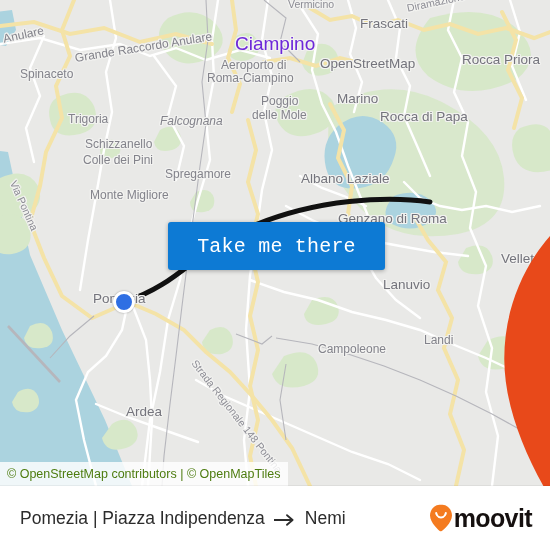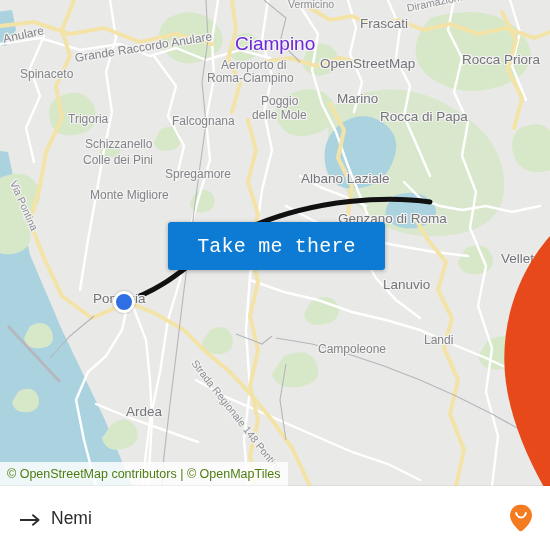--- a/index.html
+++ b/index.html
@@ -205,21 +205,21 @@
         <div class="lbl sz-s" style="left: 406px; top: 3px; transform: rotate(-12deg); transform-origin: left top;">Diramazione Roma Sud</div>
         <div class="lbl sz-l" style="left: 462px; top: 53px; text-align: right;">Rocca Priora</div>
         <div class="lbl sz-l" style="left: 320px; top: 57px;">OpenStreetMap</div>
         <div class="lbl sz-m" style="left: 221px; top: 59px;">Aeroporto di</div>
         <div class="lbl sz-m" style="left: 207px; top: 72px;">Roma-Ciampino</div>
         <div class="lbl sz-l" style="left: 337px; top: 92px;">Marino</div>
         <div class="lbl sz-l" style="left: 380px; top: 110px;">Rocca di Papa</div>
         <div class="lbl sz-m" style="left: 261px; top: 95px;">Poggio</div>
         <div class="lbl sz-m" style="left: 252px; top: 109px;">delle Mole</div>
         <div class="lbl sz-m" style="left: 68px; top: 113px;">Trigoria</div>
-        <div class="lbl sz-m" style="left: 172px; top: 115px;">Falcognana</div>
+        <div class="lbl sz-m" style="left: 160px; top: 115px; font-style: italic;">Falcognana</div>
         <div class="lbl sz-m" style="left: 85px; top: 138px;">Schizzanello</div>
         <div class="lbl sz-m" style="left: 83px; top: 154px;">Colle dei Pini</div>
         <div class="lbl sz-m" style="left: 165px; top: 168px;">Spregamore</div>
         <div class="lbl sz-m" style="left: 90px; top: 189px;">Monte Migliore</div>
         <div class="lbl sz-s" style="left: 18px; top: 179px; transform: rotate(66deg); transform-origin: left top;">Via Pontina</div>
         <div class="lbl sz-l" style="left: 301px; top: 172px;">Albano Laziale</div>
         <div class="lbl sz-l" style="left: 338px; top: 212px;">Genzano di Roma</div>
         <div class="lbl sz-l" style="left: 501px; top: 252px;">Velletri</div>
         <div class="lbl sz-l" style="left: 383px; top: 278px;">Lanuvio</div>
         <div class="lbl sz-l" style="left: 93px; top: 292px;">Pomezia</div>
@@ -239,30 +239,32 @@
       </svg>
     </div>
 
     <div class="cta">Take me there</div>
 
     <div class="attrib">© OpenStreetMap contributors | © OpenMapTiles</div>
   </div>
 
   <div class="footer">
     <div class="footer-title">
+      <span>Pomezia | Piazza Indipendenza</span>
       <span class="arrow">
         <svg viewBox="0 0 22 14" xmlns="http://www.w3.org/2000/svg">
           <path d="M0 7h17M13 2.2L18.6 7 13 11.8" stroke="#2c2c2c" stroke-width="1.8" fill="none" stroke-linecap="round" stroke-linejoin="round"></path>
         </svg>
       </span>
       <span>Nemi</span>
     </div>
 
     <div class="brand">
       <span style="display:inline-block;width:22px;height:27px;">
         <svg viewBox="0 0 22 27" xmlns="http://www.w3.org/2000/svg">
           <path d="M11 0C4.9 0 0 4.9 0 11c0 7.6 9.6 15.4 10 15.7 0.6 0.5 1.4 0.4 1.9-0.1C12.4 26.2 22 18.5 22 11 22 4.9 17.1 0 11 0z" fill="#f47b20"></path>
           <path d="M6.2 8.6c0 0 0.9 4.4 4.8 4.4s4.8-4.4 4.8-4.4" stroke="#ffffff" stroke-width="2.1" fill="none" stroke-linecap="round"></path>
         </svg>
       </span>
+      <span class="brand-word">moovit</span>
     </div>
   </div>
 </div>
 
 </body></html>

